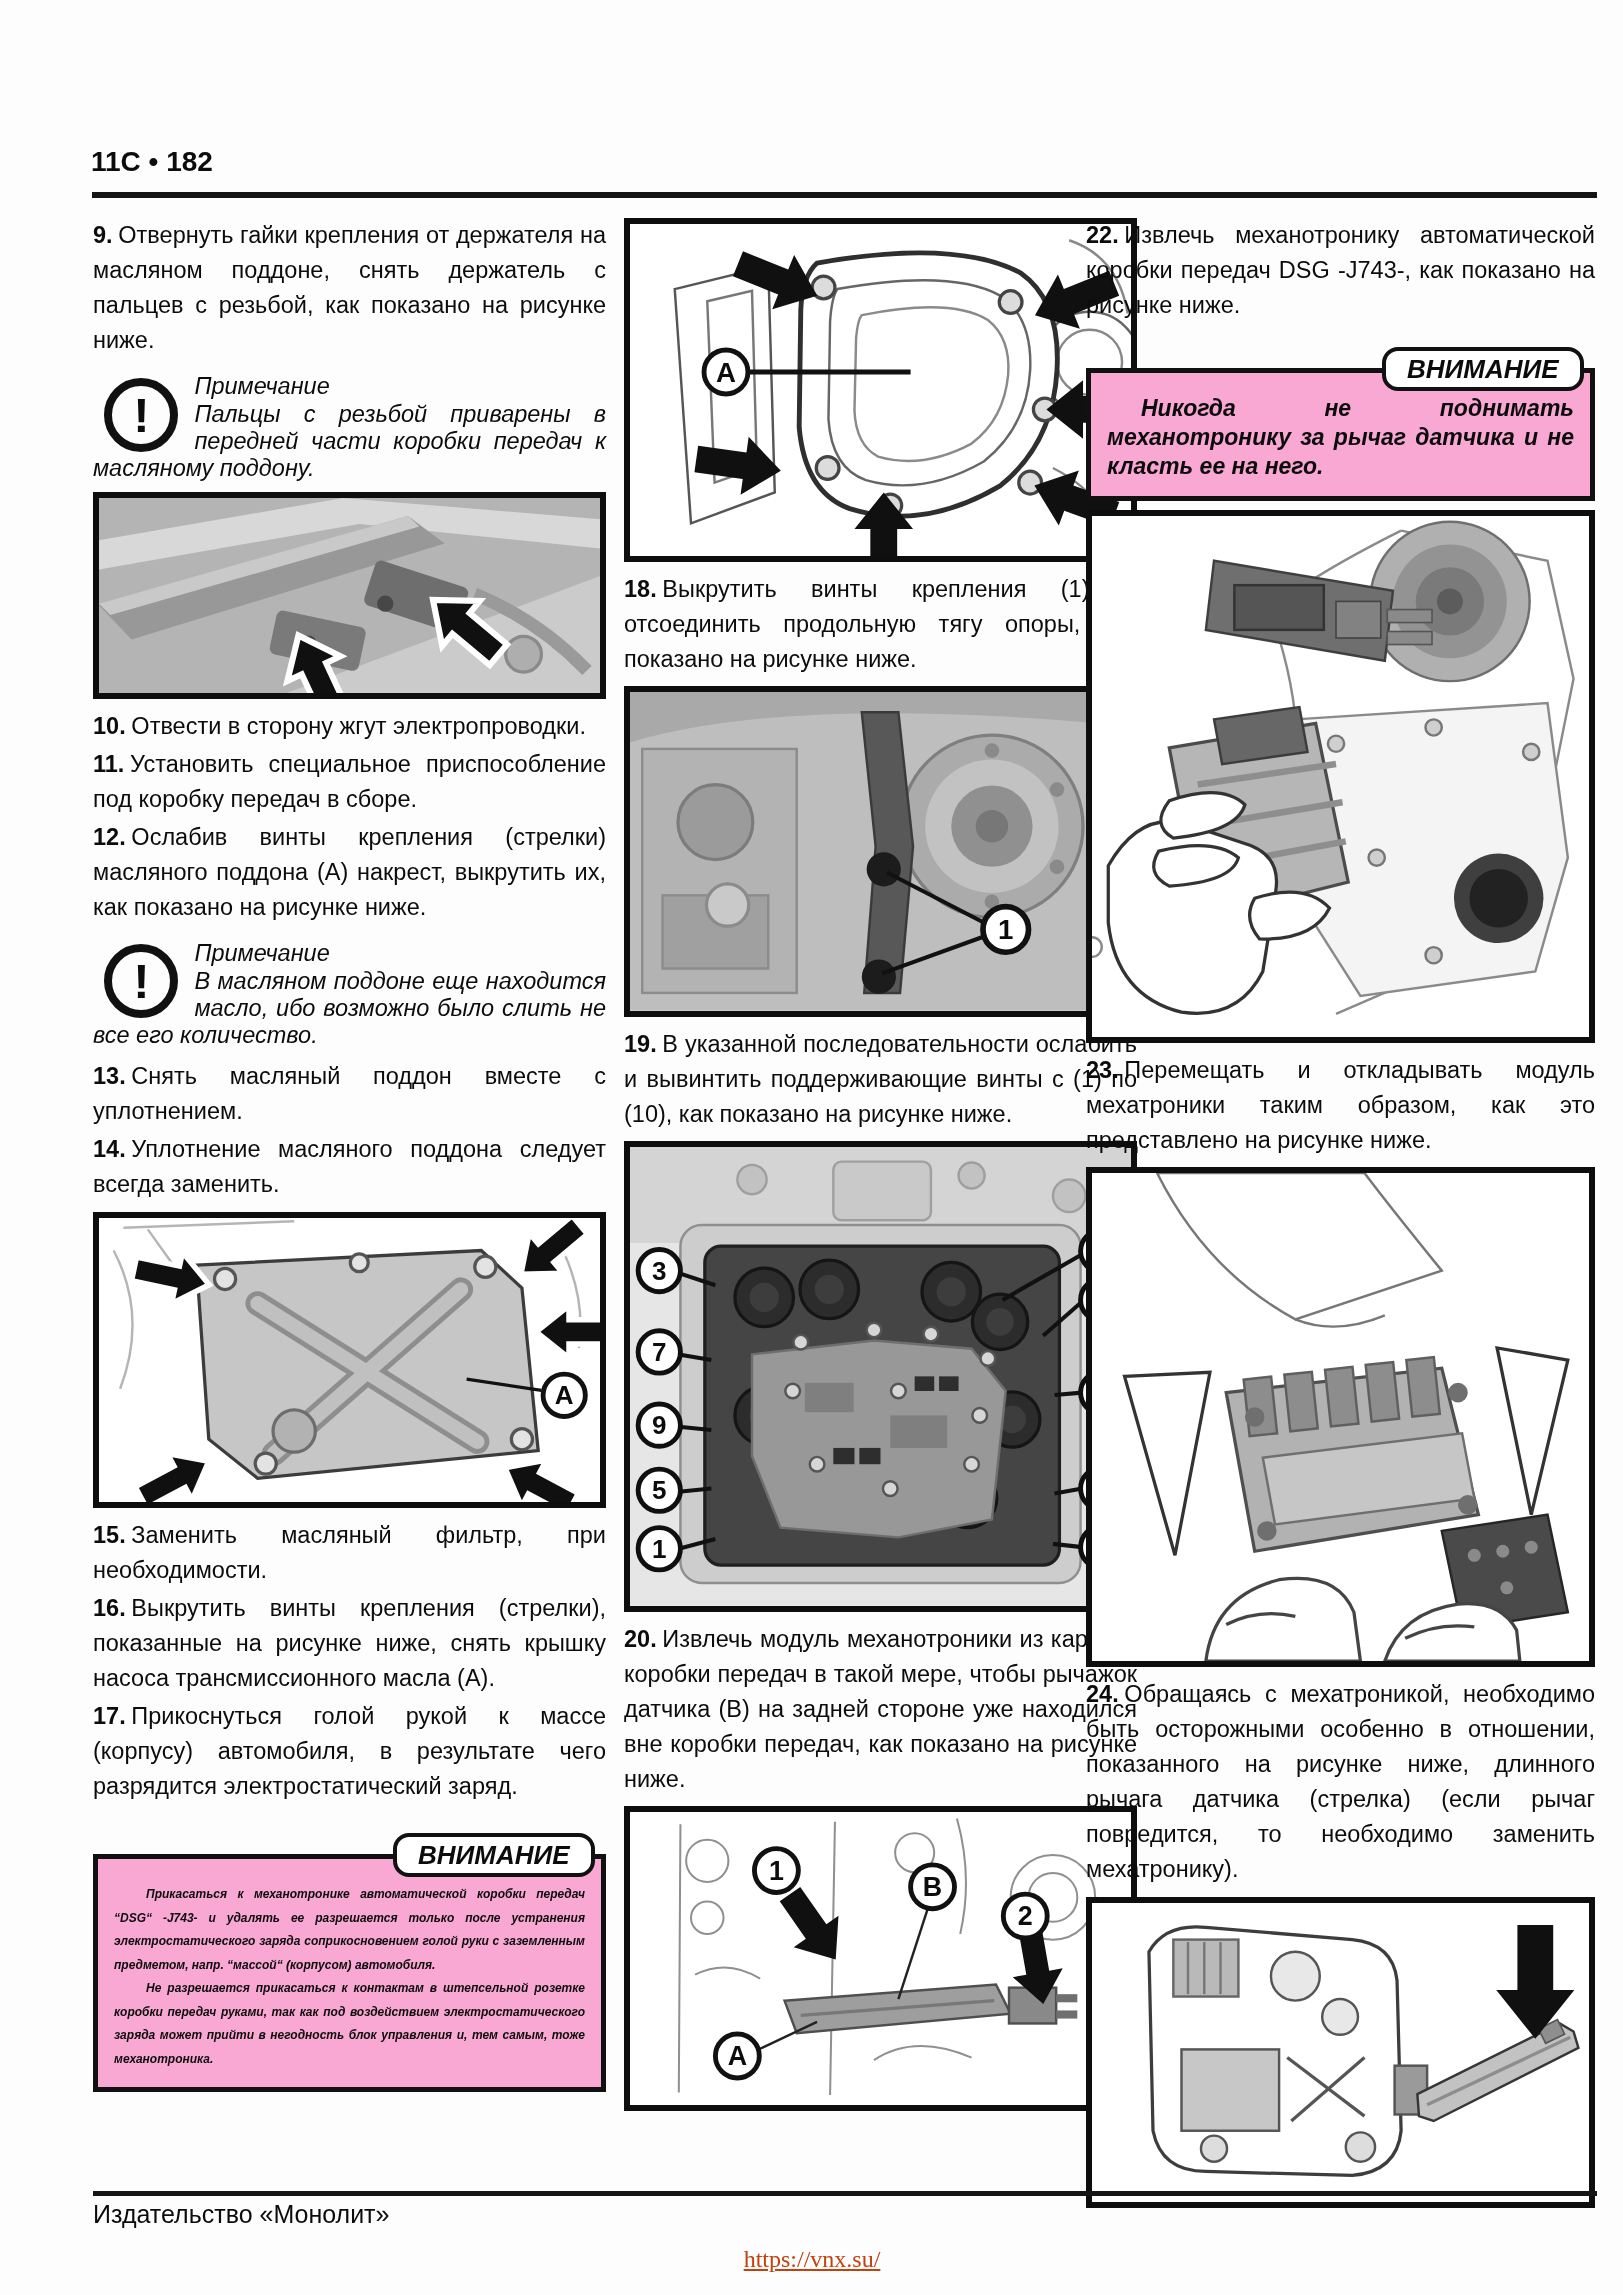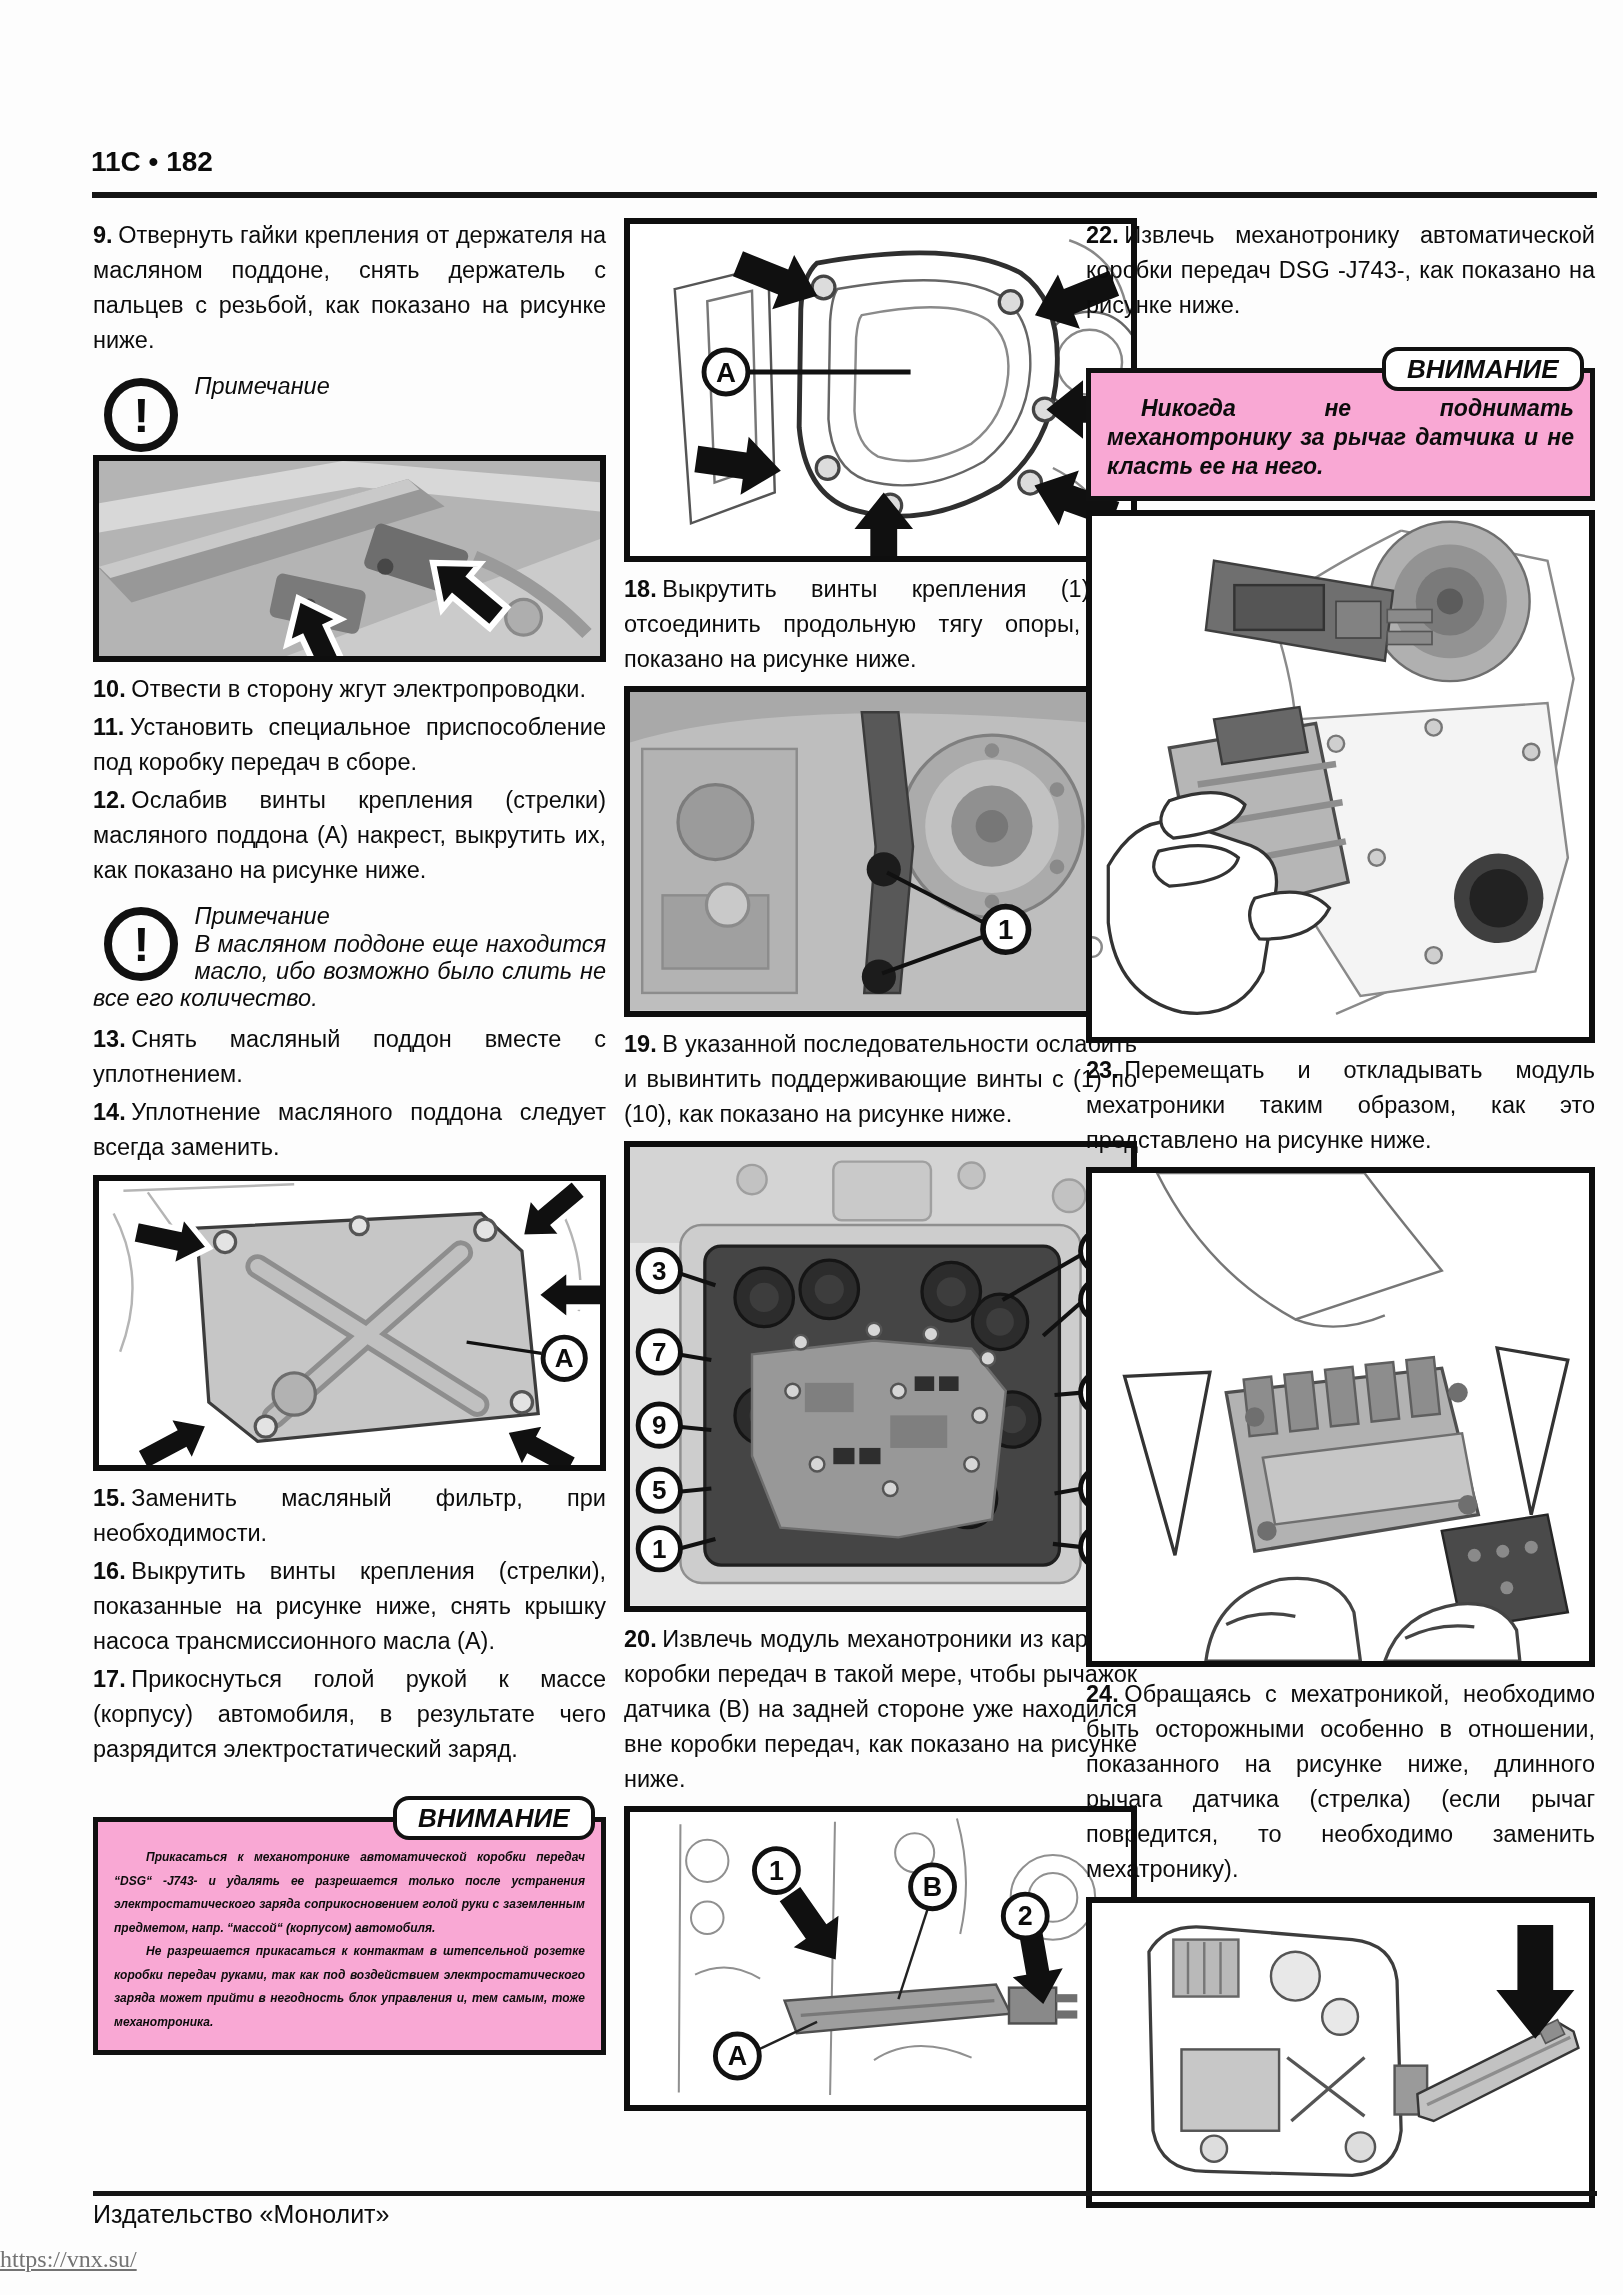--- a/index.html
+++ b/index.html
@@ -33,22 +33,22 @@
         font-weight:bold;font-style:italic;}
   .warn .wlabel{position:absolute;top:-26px;right:6.5px;background:#fff;border:4.9px solid #111;
         border-radius:16px;font-size:26px;line-height:36px;padding:0 21px;font-weight:bold;font-style:italic;}
   #warn-left{margin-top:50px;padding:24px 16px 16px;}
   #warn-left p{margin:0;font-size:12px;line-height:23.5px;text-align:justify;text-indent:32px;}
   #warn-right{margin-top:45px;padding:21px 16px 14.6px;}
   #warn-right p{margin:0;font-size:23px;line-height:29px;text-align:justify;text-indent:34px;}
   
   .ftr-rule{position:absolute;left:93px;width:1504px;top:2191px;height:4.9px;background:#151515;}
   .ftr-pub{position:absolute;left:93px;top:2200px;font-size:25px;}
-  .watermark{position:absolute;left:0;right:0;top:2246px;font-size:24px;
-             color:#737373;text-decoration:underline;font-family:"Liberation Serif",serif;}
+  .watermark{position:absolute;left:0;right:0;top:2246px;text-align:center;font-size:24px;
+             color:#c2410c;text-decoration:underline;font-family:"Liberation Serif",serif;}
   
   .co{font-family:"Liberation Sans",sans-serif;font-weight:bold;fill:#0c0c0c;}
 </style>
 </head>
 <body>
 
 <svg style="position:absolute;width:0;height:0" aria-hidden="true">
   <defs>
     <path id="arrB" d="M-34,-11 L6,-11 L6,-24 L36,0 L6,24 L6,11 L-34,11 Z" fill="#101010"></path>
     <path id="arrW" d="M-34,-11 L6,-11 L6,-24 L36,0 L6,24 L6,11 L-34,11 Z" fill="#101010" stroke="#fff" stroke-width="5" stroke-linejoin="miter"></path>
@@ -60,20 +60,21 @@
   <div class="hdr-code">11C • 182</div>
   <div class="hdr-rule"></div>
 
   <div class="col" id="col-left">
 
     <p class="step"><b>9.</b><span>Отвернуть гайки крепления от держателя на масляном поддоне, снять держатель с пальцев с резьбой, как показано на рисунке ниже.</span></p>
 
     <div class="note">
       <div class="icn">!</div>
       <div class="note-title">Примечание</div>
+      <div class="note-body">Пальцы с резьбой приварены в передней части коробки передач к масляному поддону.</div>
     </div>
 
     <div class="fig">
       <svg viewBox="0 0 616 240">
         <rect width="616" height="240" fill="#b4b4b4"></rect>
         <polygon points="0,52 300,0 616,26 616,62 320,32 0,88" fill="#d8d8d8"></polygon>
         <polygon points="0,132 380,22 425,56 40,174" fill="#989898"></polygon>
         <polygon points="0,130 380,22 394,35 14,144" fill="#c9c9c9"></polygon>
         <polygon points="230,240 616,96 616,240" fill="#cbcbcb"></polygon>
         <path d="M462,118 Q540,150 600,212" stroke="#9a9a9a" stroke-width="16" fill="none"></path>

